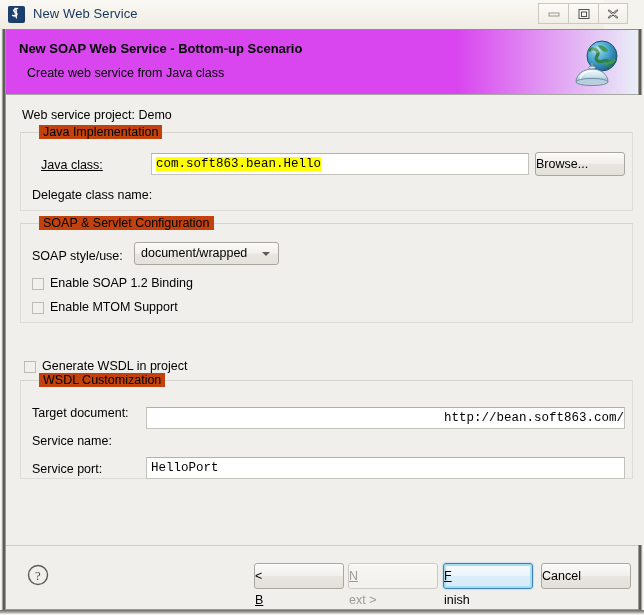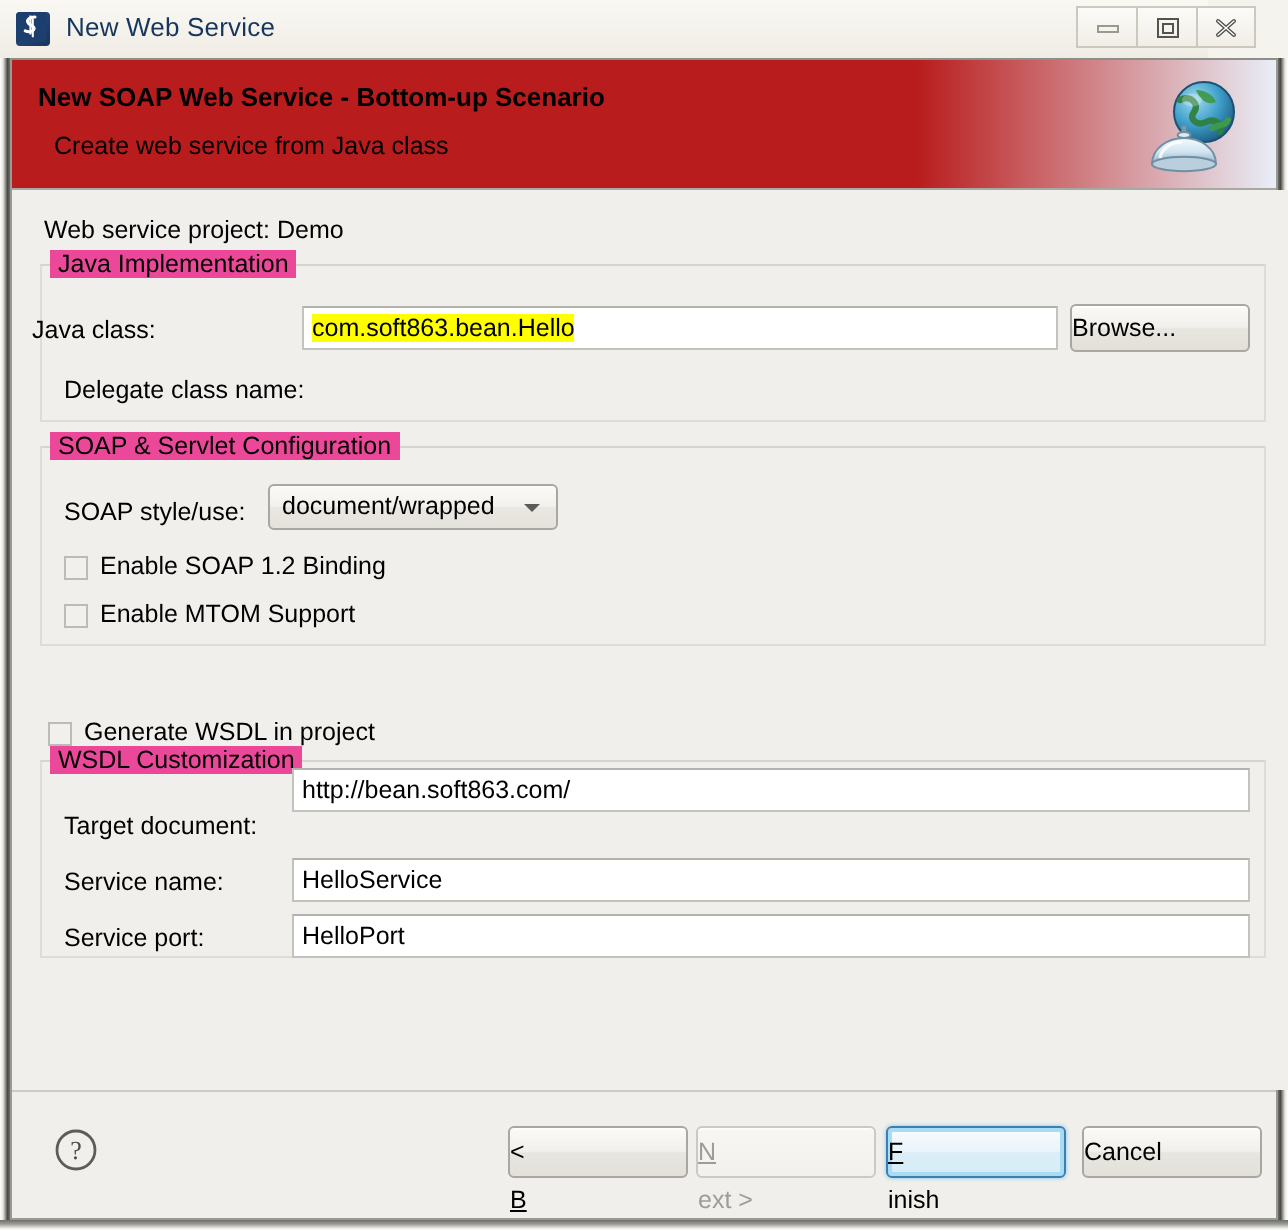--- a/index.html
+++ b/index.html
@@ -85,21 +85,21 @@
   #edge-bottom {
     position:absolute; left:0px; top:610px; width:644px; height:5px;
     background: linear-gradient(to bottom, #6e6e68 0%, #9b9b95 40%, #e9e7e1 80%, #ffffff 100%);
   }
 
   
   #header {
     position: absolute;
     left: 0px; top: 0px;
     width: 632px; height: 65px;
-    background: #b91c1c;
+    background: #d946ef;
     border-bottom: 1px solid #a9a9a4;
     box-sizing: border-box;
   }
   #header-sheen {
     position:absolute; right:0; top:0; width:180px; height:64px;
     background: linear-gradient(to left, #e9eef7 0%, rgba(255,255,255,0) 100%);
   }
   #header-title {
     position: absolute;
     left: 13px; top: 11px;
@@ -139,22 +139,22 @@
   
   .group {
     position: absolute;
     border: 1px solid #dedcd6;
     border-top: 1px solid #d6d4ce;
     background: transparent;
     box-sizing: border-box;
   }
   .group-label {
     position: absolute;
-    top: -8px; left: 4px;
-    background: #ec4899;
+    top: -8px; left: 18px;
+    background: #c2410c;
     padding: 0 4px;
     font-size: 12.5px;
     color: #000;
     white-space: nowrap;
   }
 
   .field-label {
     position: absolute;
     font-size: 12.5px;
     color: #000;
@@ -166,20 +166,21 @@
     background: #ffffff;
     border: 1px solid #c4c2bc;
     border-top-color: #b3b1ab;
     box-sizing: border-box;
     font-size: 12.5px;
     color: #000;
     padding: 0 0 0 4px;
     line-height: 20px;
     white-space: nowrap;
     overflow: hidden;
+    font-family: Liberation Mono, monospace;
   }
   .textfield .hl {
     background: #ffff00;
   }
 
   .btn {
     position: absolute;
     box-sizing: border-box;
     background: linear-gradient(to bottom, #fbfaf8 0%, #f2f0ec 48%, #e8e6e0 52%, #e2e0d9 100%);
     border: 1px solid #a9a79f;
@@ -320,21 +321,21 @@
     </div>
 
     <div id="body">
 
       <div class="proj-line">Web service project: Demo</div>
 
       <div class="group" style="left:14px; top:37px; width:613px; height:79px;">
         <div class="group-label">Java Implementation</div>
       </div>
 
-      <div class="field-label" style="left:10px; top:63px;">Java class:</div>
+      <div class="field-label" style="left:35px; top:63px;text-decoration:underline;">Java class:</div>
 
       <div class="textfield" style="left:145px; top:58px; width:378px; height:22px;"><span class="hl">com.soft863.bean.Hello</span></div>
 
       <div class="btn" style="left:529px; top:57px; width:90px; height:24px; line-height:22px;">
           <span>Browse...</span>
         </div>
 
       <div class="field-label" style="left:26px; top:93px;">Delegate class name:</div>
 
 
@@ -361,24 +362,23 @@
       <div class="cbrow" style="left:18px; top:264px;">
         <span class="cbox"></span>
         <span class="cblabel">Generate WSDL in project</span>
       </div>
 
       <div class="group" style="left:14px; top:285px; width:613px; height:99px;">
         <div class="group-label">WSDL Customization</div>
       </div>
 
       <div class="field-label" style="left:26px; top:311px;">Target document:</div>
-      <div class="textfield" style="left:140px; top:289px; width:479px; height:22px;"><span>http://bean.soft863.com/</span></div>
+      <div class="textfield" style="left:140px; top:312px; width:479px; height:22px;text-align:right;"><span>http://bean.soft863.com/</span></div>
 
       <div class="field-label" style="left:26px; top:339px;">Service name:</div>
-      <div class="textfield" style="left:140px; top:334px; width:479px; height:22px;"><span>HelloService</span></div>
 
       <div class="field-label" style="left:26px; top:367px;">Service port:</div>
       <div class="textfield" style="left:140px; top:362px; width:479px; height:22px;"><span>HelloPort</span></div>
 
     </div>
 
     <div id="buttonbar">
       <div id="help-icon">
         <svg width="24" height="24" viewBox="0 0 24 24">
           <circle cx="12" cy="12" r="9.5" fill="none" stroke="#5e5c57" stroke-width="1.4"></circle>

